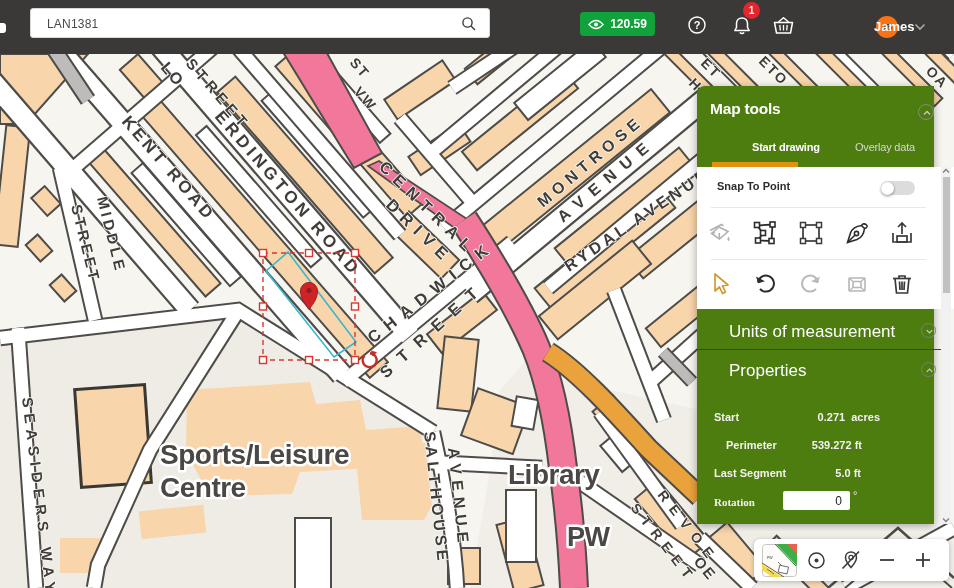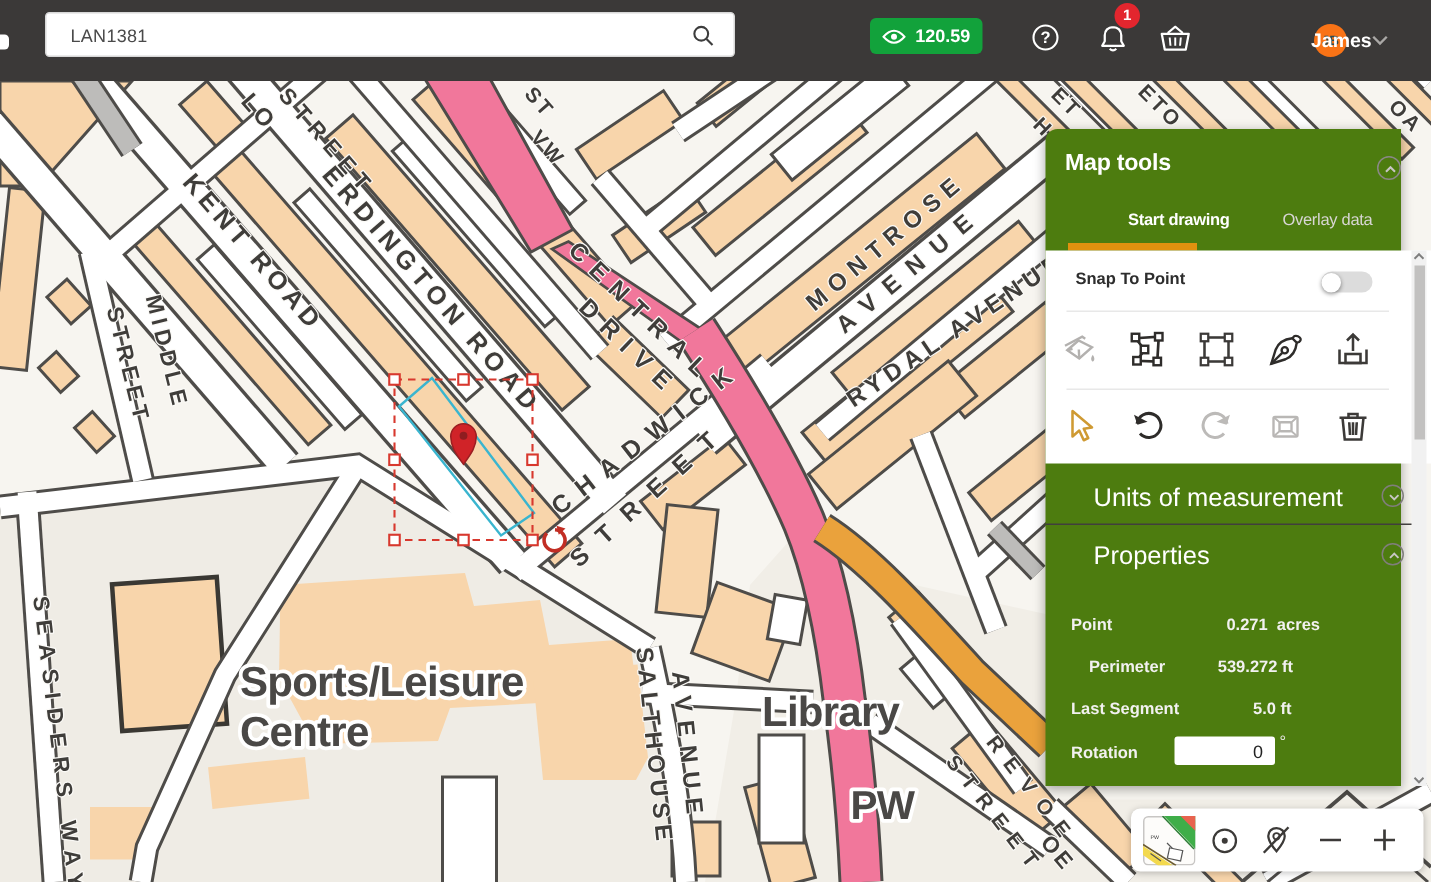--- a/index.html
+++ b/index.html
@@ -427,27 +427,27 @@
     <div id="dsec">
       <div class="acc" style="top:13px;">Units of measurement</div>
       <div class="circ" style="top:14px;"><svg width="15" height="15" viewBox="0 0 16 16">
             <path d="M5 6.5 L8 9.5 L11 6.5" fill="none" stroke="#c8c6c4" stroke-width="1.4"></path>
           </svg></div>
       <div class="ddiv" style="top:40px;"></div>
       <div class="acc" style="top:52px;">Properties</div>
       <div class="circ" style="top:53px;"><svg width="15" height="15" viewBox="0 0 16 16">
             <path d="M5 9.5 L8 6.5 L11 9.5" fill="none" stroke="#c8c6c4" stroke-width="1.4"></path>
           </svg></div>
-      <div class="prow" style="top:102px;">Point</div>
+      <div class="prow" style="top:102px;">Start</div>
         <div class="pval" style="right:61px; top:102px;">0.271&nbsp; acres</div>
       <div class="prow" style="top:130px;margin-left:12px;">Perimeter</div>
         <div class="pval" style="right:79px; top:130px;">539.272 ft</div>
       <div class="prow" style="top:158px;">Last Segment</div>
         <div class="pval" style="right:80px; top:158px;">5.0 ft</div>
-      <div class="prow" style="top:187px;">Rotation</div>
+      <div class="prow" style="top:187px;font-family:Liberation Serif, serif;">Rotation</div>
     </div>
     <div id="rotin">0</div>
     <div id="deg">°</div>
   </div>
 
   <div id="btool">
     <svg style="position:absolute; left:8px; top:5px;" width="35" height="33" viewBox="0 0 35 33">
       <rect x="0.5" y="0.5" width="34" height="32" rx="3" fill="#fdfcfa" stroke="#c8c6c4"></rect>
       <path d="M14 0 L35 22 L35 0 Z" fill="#3fae49"></path>
       <path d="M25 0 L35 10 L35 0 Z" fill="#e8634f"></path>

